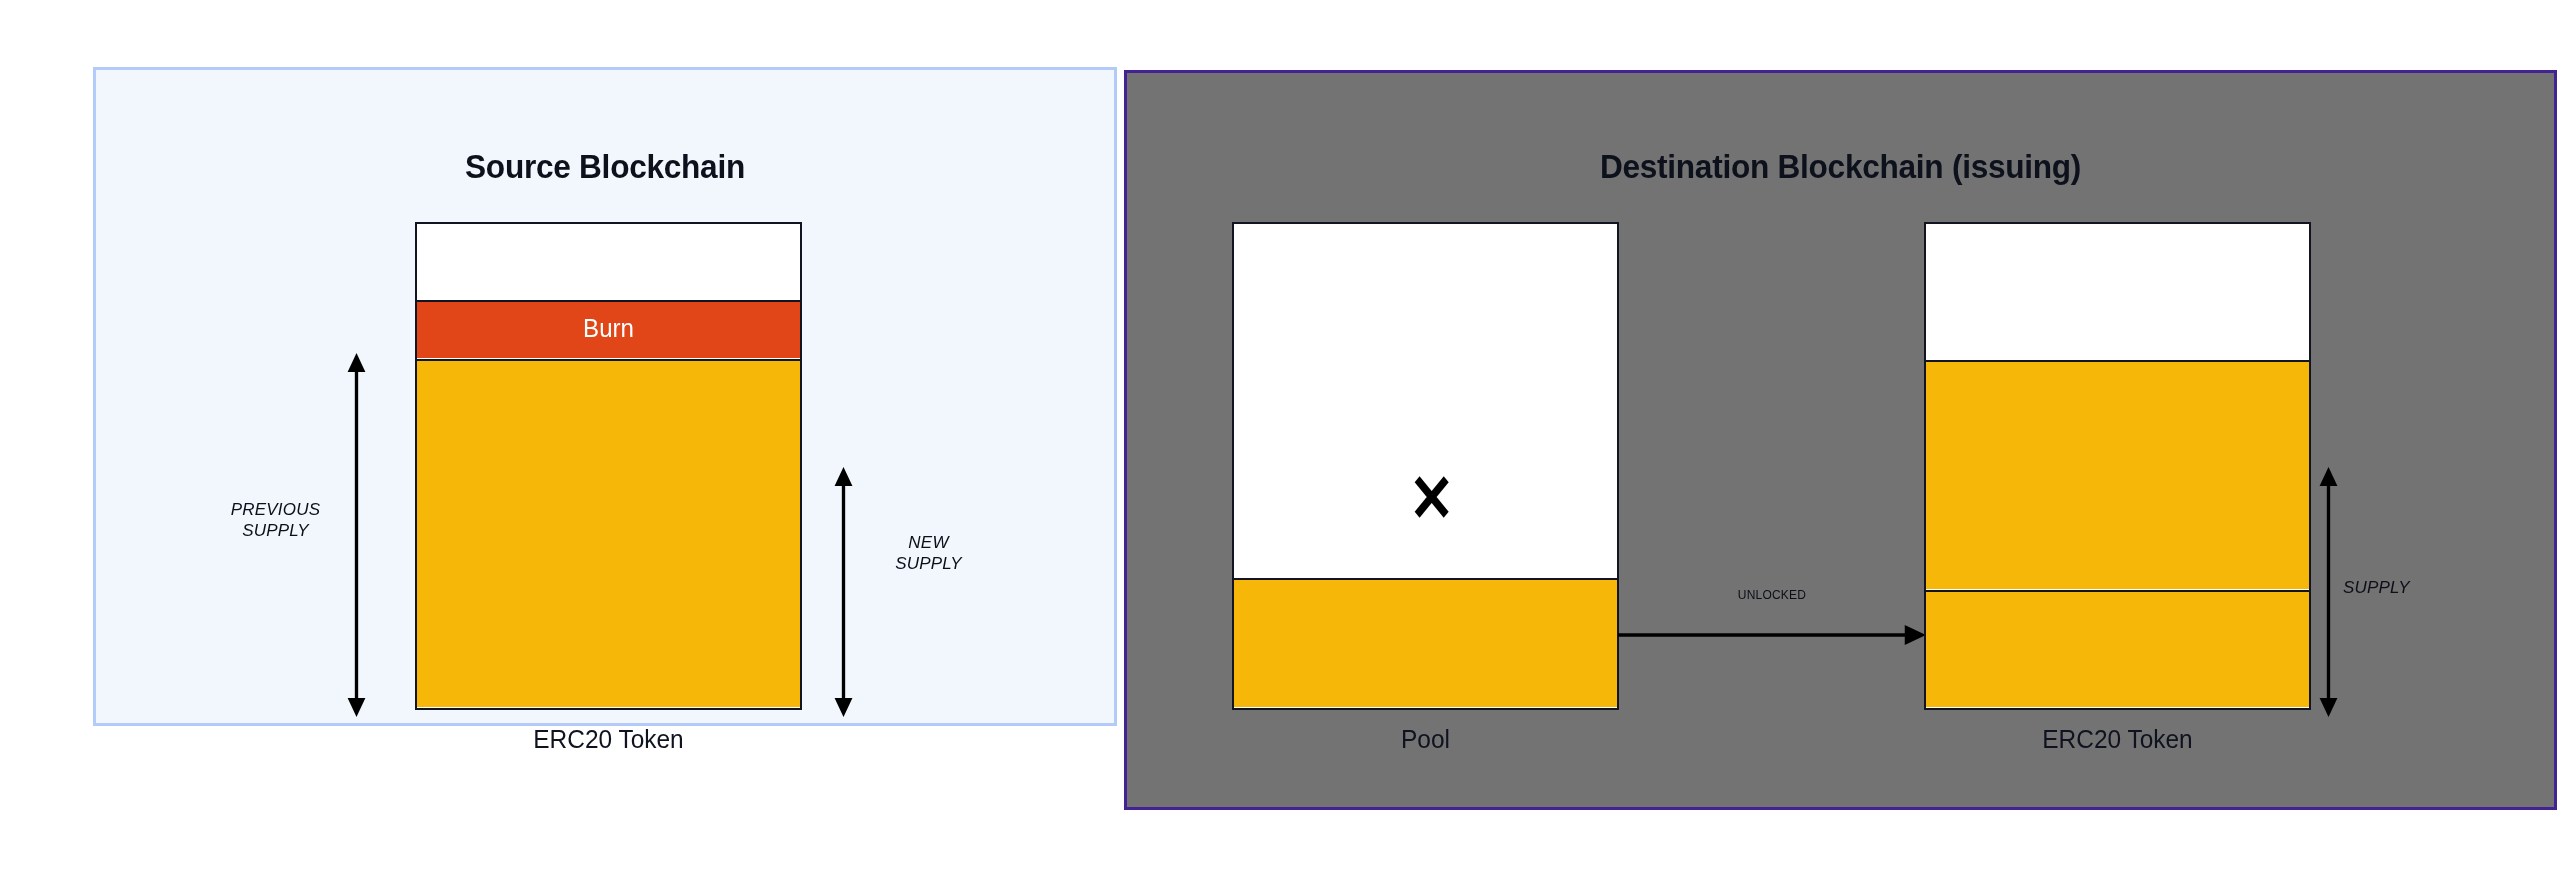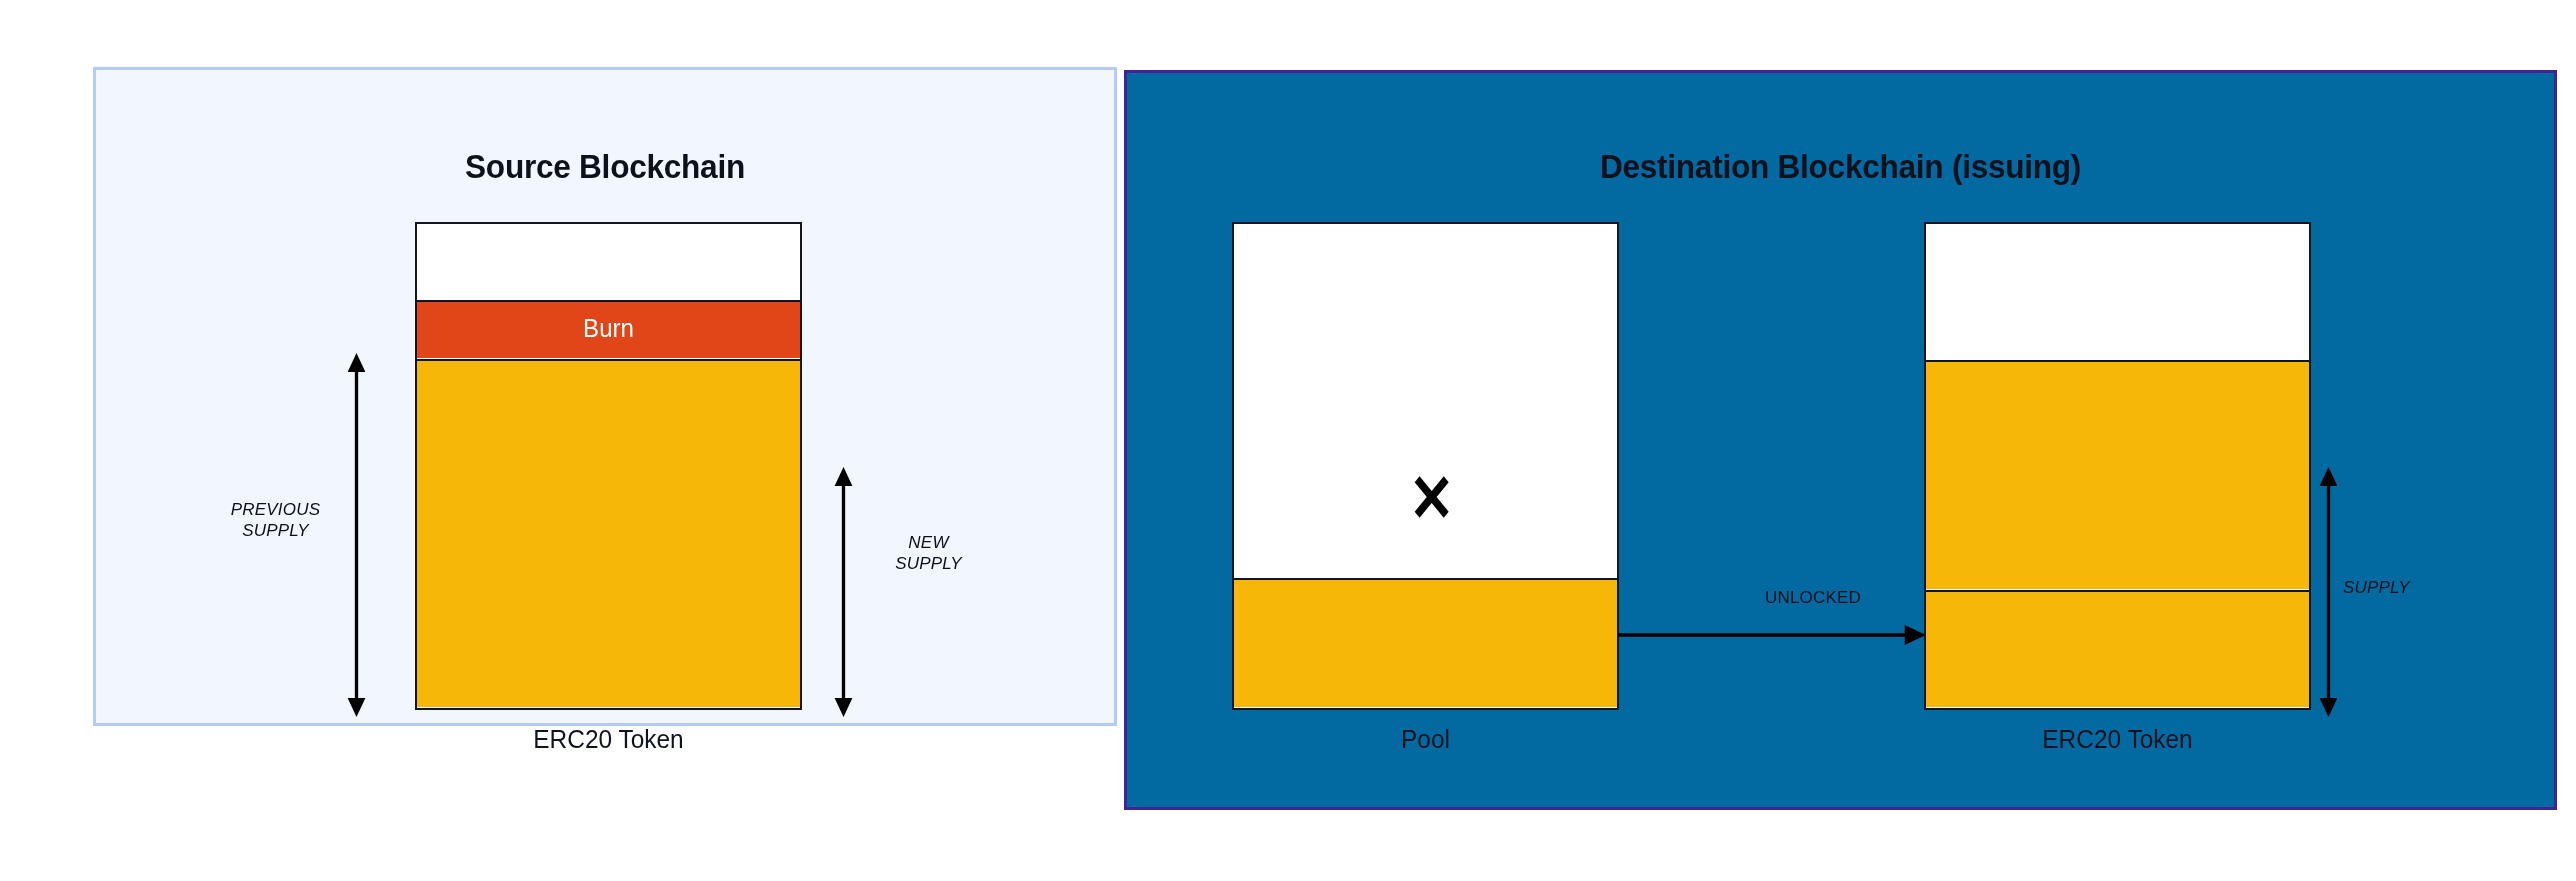--- a/index.html
+++ b/index.html
@@ -34,21 +34,21 @@
     height: 659px;
     background: #f2f6fd;
     border: 3.3px solid #b4caf9;
     margin-left: 32px;
   }
   #panel-destination {
     left: 1124px;
     top: 70px;
     width: 1433px;
     height: 740px;
-    background: #0369a1;
+    background: #737373;
     border: 3.9px solid #432394;
   }
 
   .panel-title {
     position: absolute;
     left: 0;
     width: 100%;
     text-align: center;
     font-weight: 700;
     font-size: 34px;
@@ -127,25 +127,24 @@
     letter-spacing: 0.2px;
     font-family: "Liberation Sans", sans-serif;
     white-space: pre-line;
     font-style: italic;
   }
 
   .flow-label {
     position: absolute;
     text-align: center;
     color: #0c0f18;
-    font-size: 17px;
+    font-size: 12px;
     letter-spacing: 0.2px;
     font-family: "Liberation Sans", sans-serif;
     white-space: nowrap;
-    padding-left: 41px;
   }
 </style>
 </head>
 <body>
 
 <div id="stage">
 
   <div class="panel" id="panel-source">
 
     <div class="panel-title">Source Blockchain</div>

